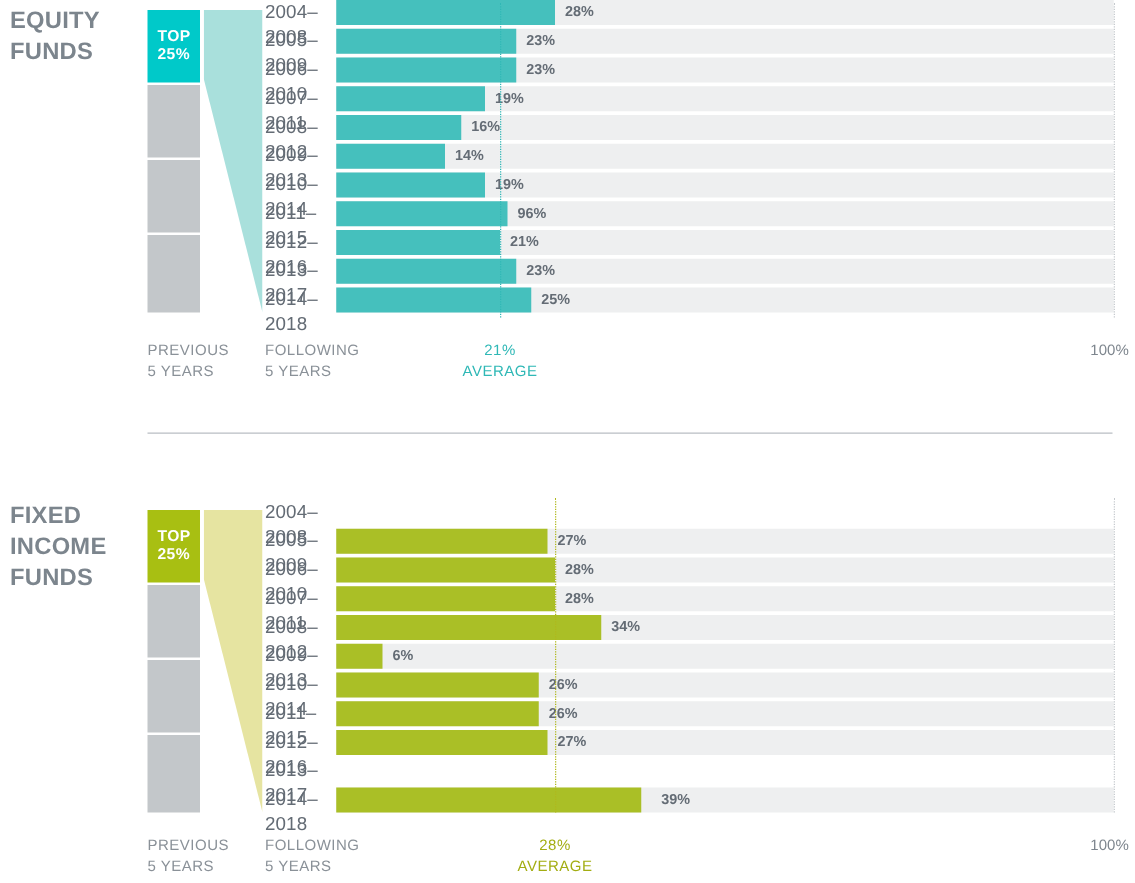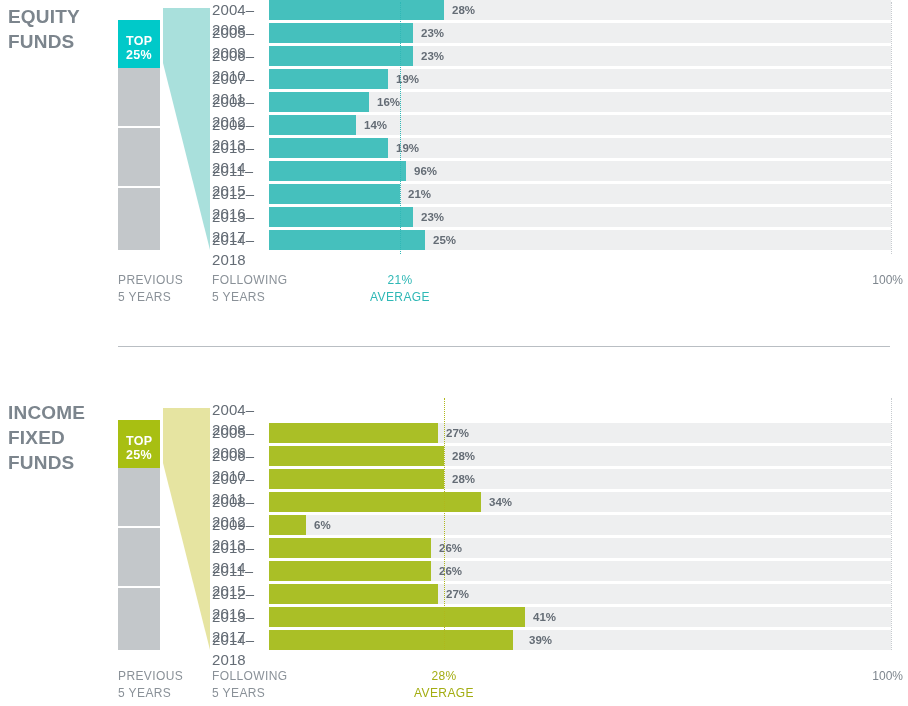--- a/index.html
+++ b/index.html
@@ -47,21 +47,21 @@
     width: 92px;
     height: 242px;
   }
   .quart {
     position: absolute;
     left: 0;
     width: 42px;
     box-sizing: border-box;
   }
   .quart.top {
-    top: 12px;
+    top: 0;
     height: 58px;
     color: #ffffff;
     font-size: 12.5px;
     font-weight: bold;
     line-height: 14px;
     padding: 14px 0 0 8px;
     letter-spacing: 0.3px;
   }
   .quart.grey { background: #c3c7ca; }
   .quart.q2 { top: 60px;  height: 58px; }
@@ -293,22 +293,22 @@
     <div>AVERAGE</div>
   </div>
   <div class="foot hundred">100%</div>
 </div>
 
 <div class="divider"></div>
 
 <div class="section fixed">
 
   <div class="sec-title">
+    <div>FIXED</div>
     <div>INCOME</div>
-    <div>FIXED</div>
     <div>FUNDS</div>
   </div>
 
   <div class="funnel" style="top:28px">
     <div class="quart top" style="background:#a8bf12">
       <div>TOP</div>
       <div>25%</div>
     </div>
     <div class="quart grey q2"></div>
     <div class="quart grey q3"></div>
@@ -373,24 +373,20 @@
     </div>
     <div class="row">
       <div class="ylabel">2012–2016</div>
       <div class="track">
         <div class="bar" style="width:169px;background:#aabf26"></div>
         <div class="vallabel" style="left:177px">27%</div>
       </div>
     </div>
     <div class="row">
       <div class="ylabel">2013–2017</div>
-      <div class="track">
-        <div class="bar" style="width:256px;background:#aabf26"></div>
-        <div class="vallabel" style="left:264px">41%</div>
-      </div>
     </div>
     <div class="row">
       <div class="ylabel">2014–2018</div>
       <div class="track">
         <div class="bar" style="width:244px;background:#aabf26"></div>
         <div class="vallabel" style="left:260px">39%</div>
       </div>
     </div>
   </div>
 

